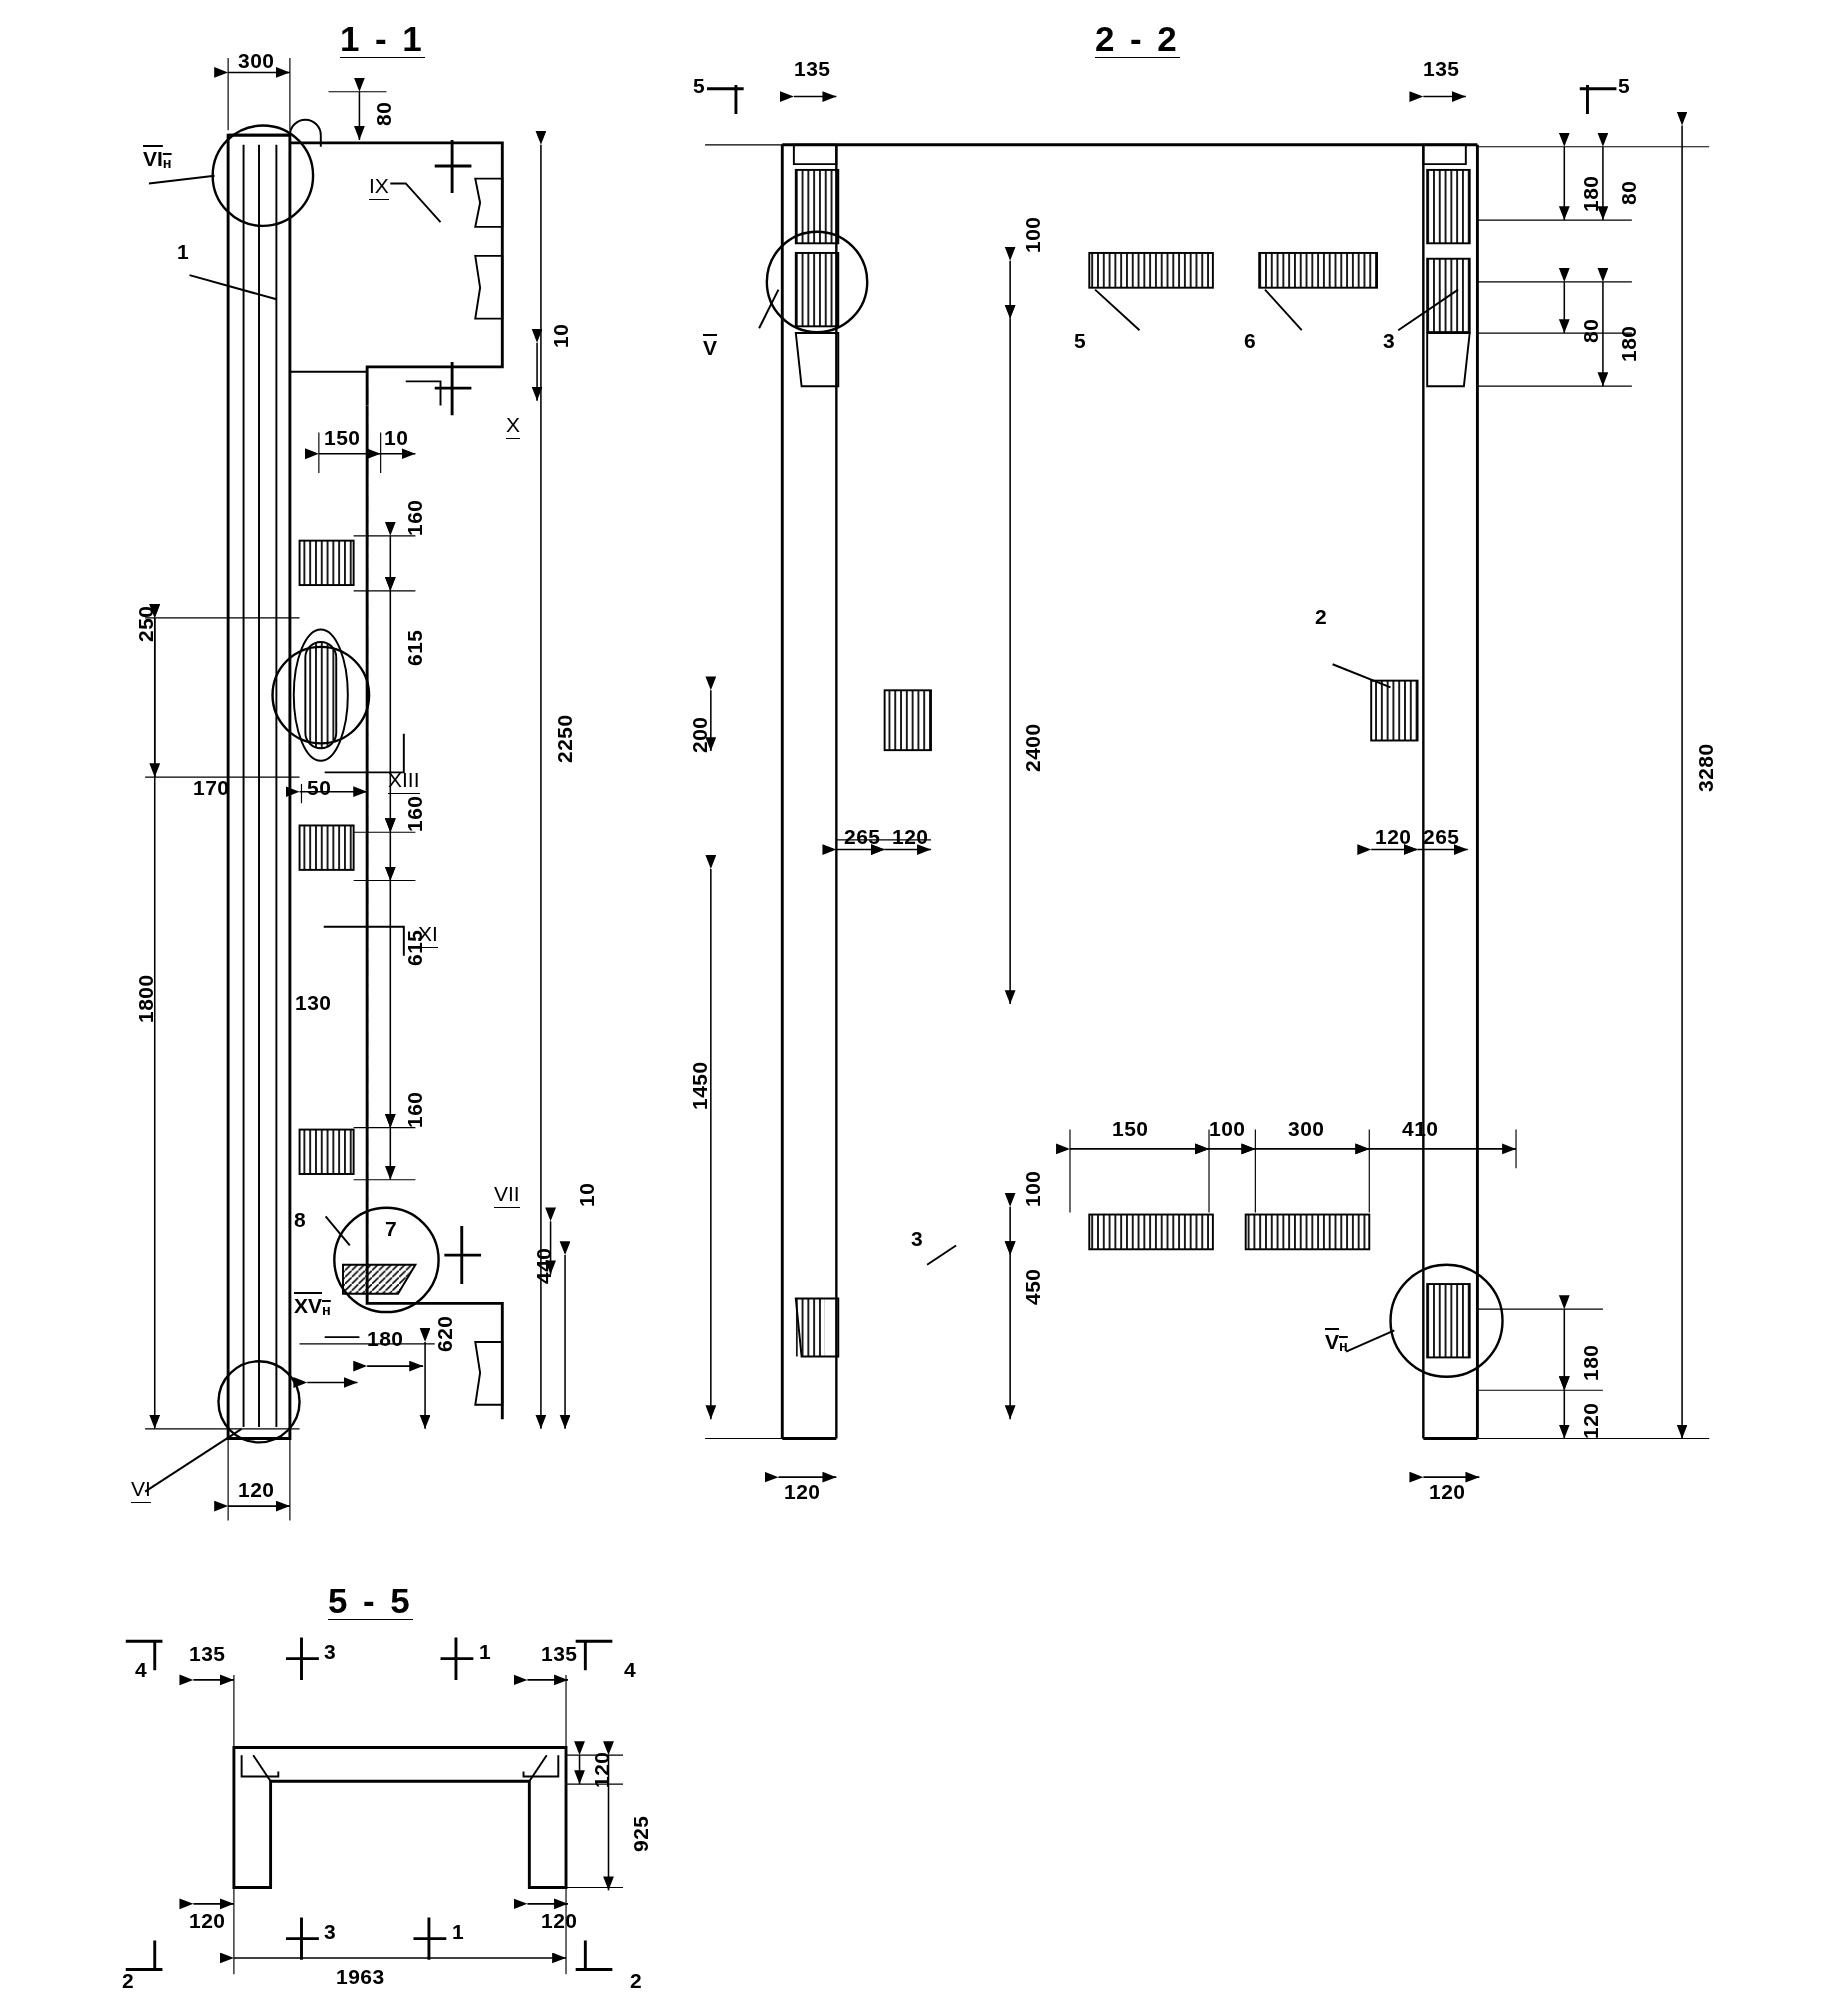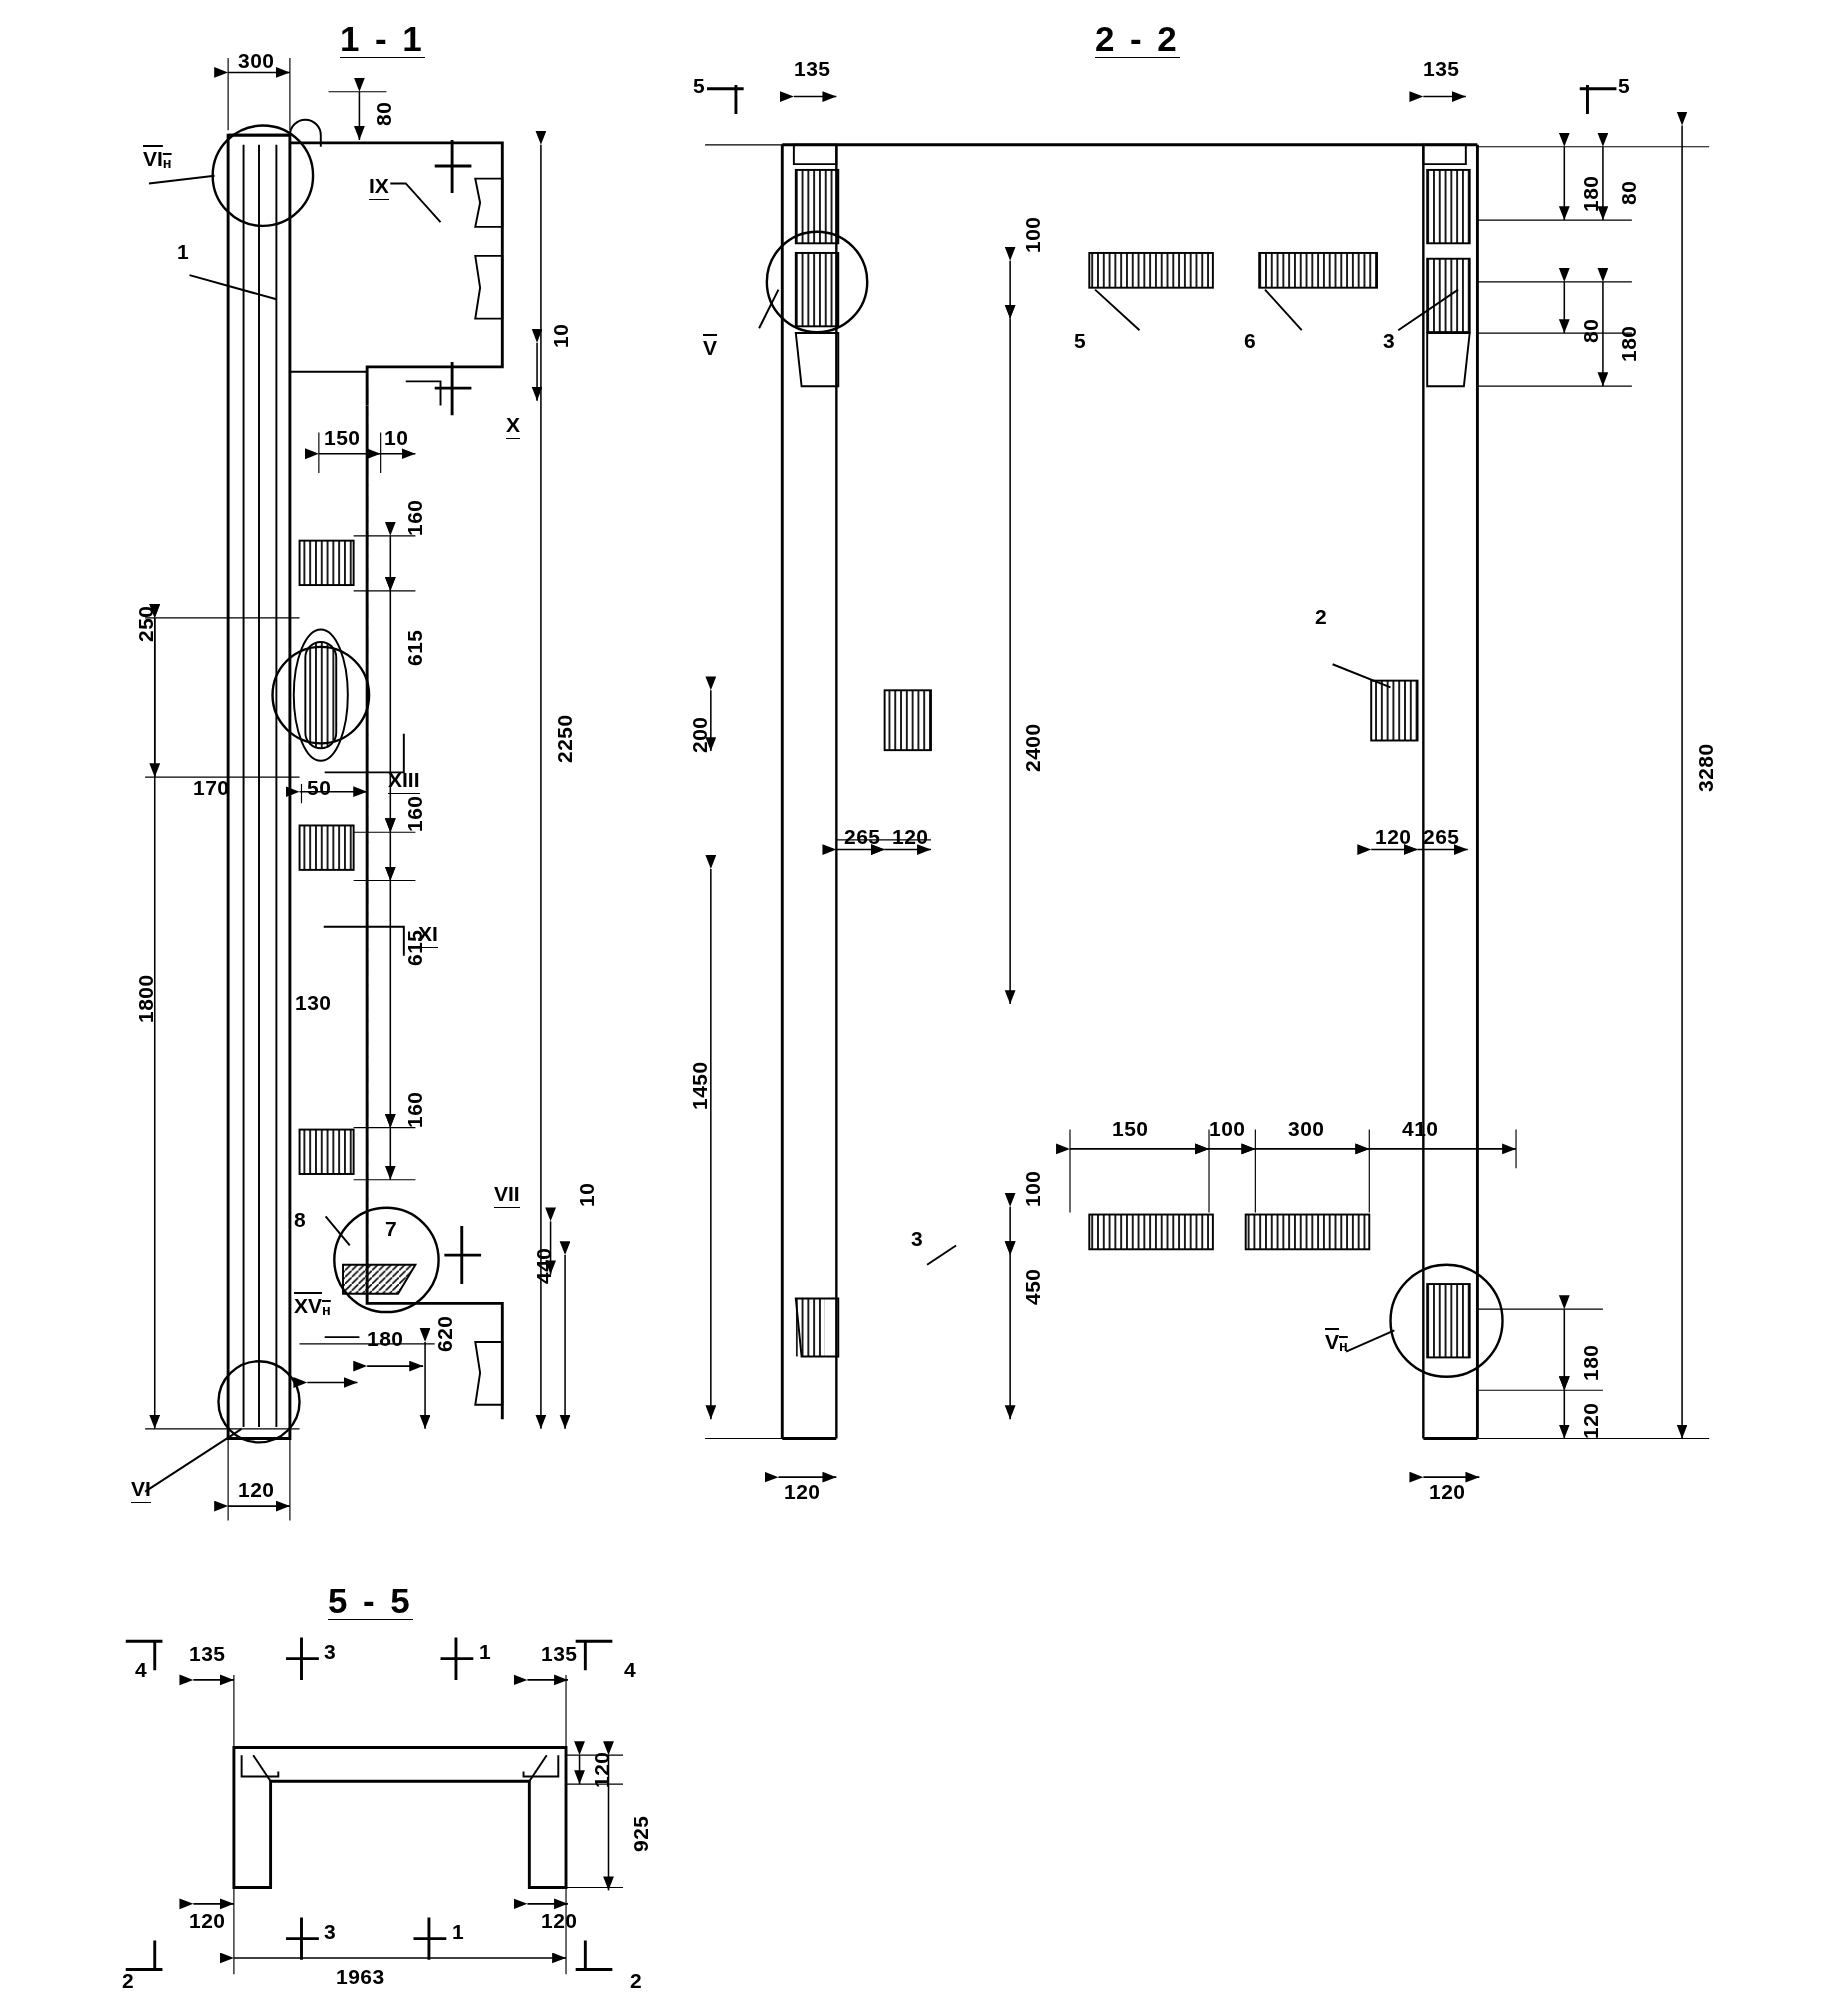--- a/index.html
+++ b/index.html
@@ -54,21 +54,21 @@
     white-space: nowrap;
   }
   .ovl .sub {
     font-size: 14.5px;
     text-decoration: none;
     vertical-align: -1.9px;
   }
   .und {
     position: absolute;
     font-size: 21px;
-    font-weight: 700;
+    font-weight: 400;
     white-space: nowrap;
     border-bottom: 1.9px solid #000;
     padding-bottom: 1px;
     text-align: center;
   }
 </style>
 </head>
 <body>
 
 <svg id="sheet" viewBox="0 0 1897 2084" xmlns="http://www.w3.org/2000/svg">

